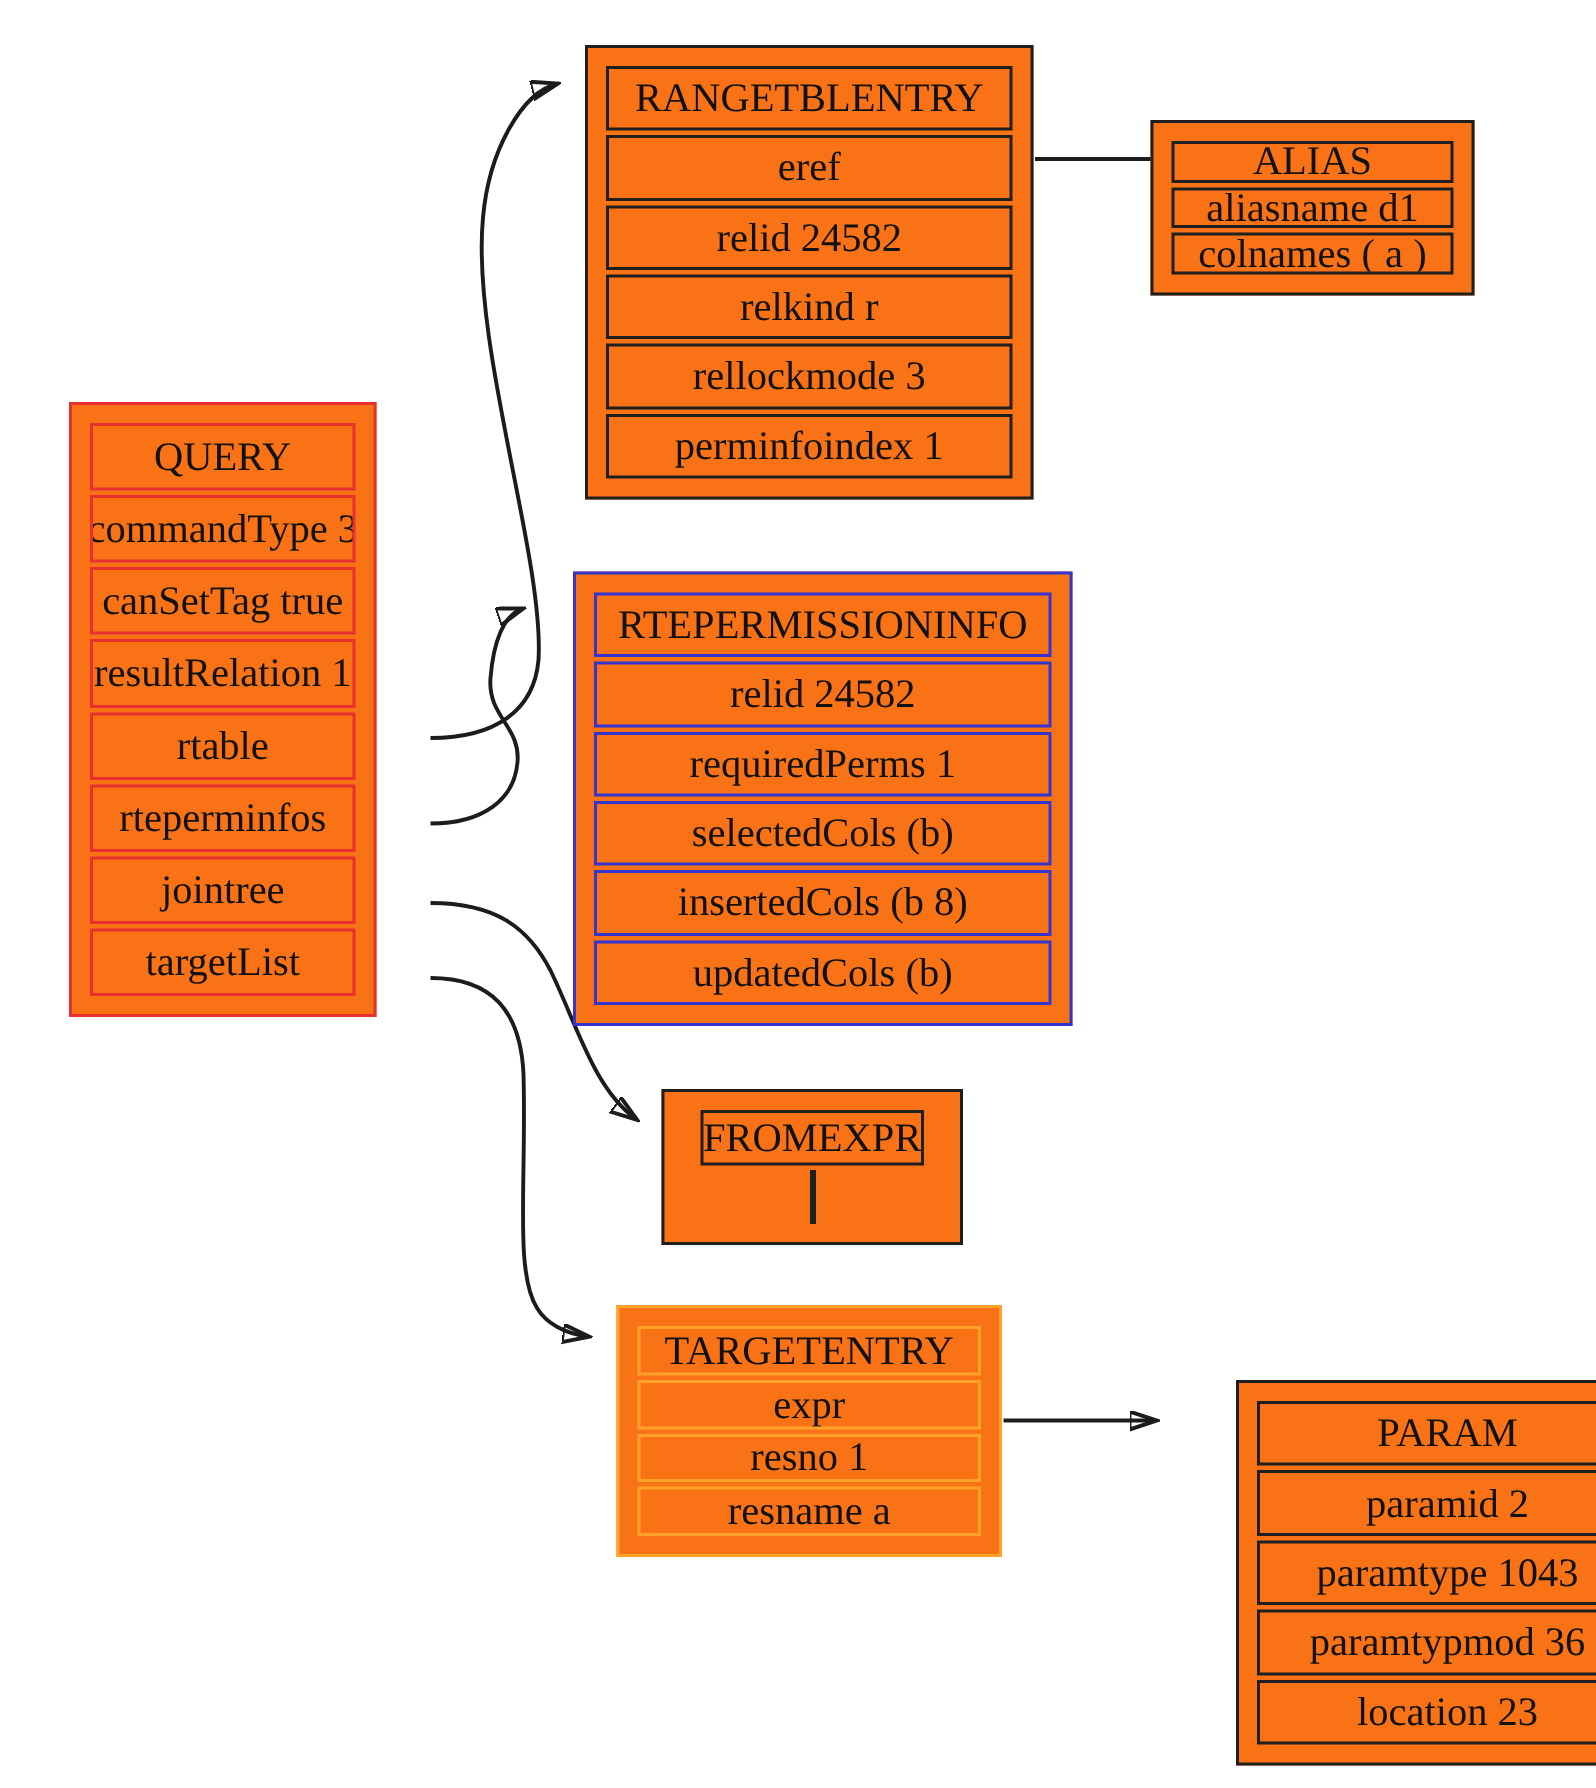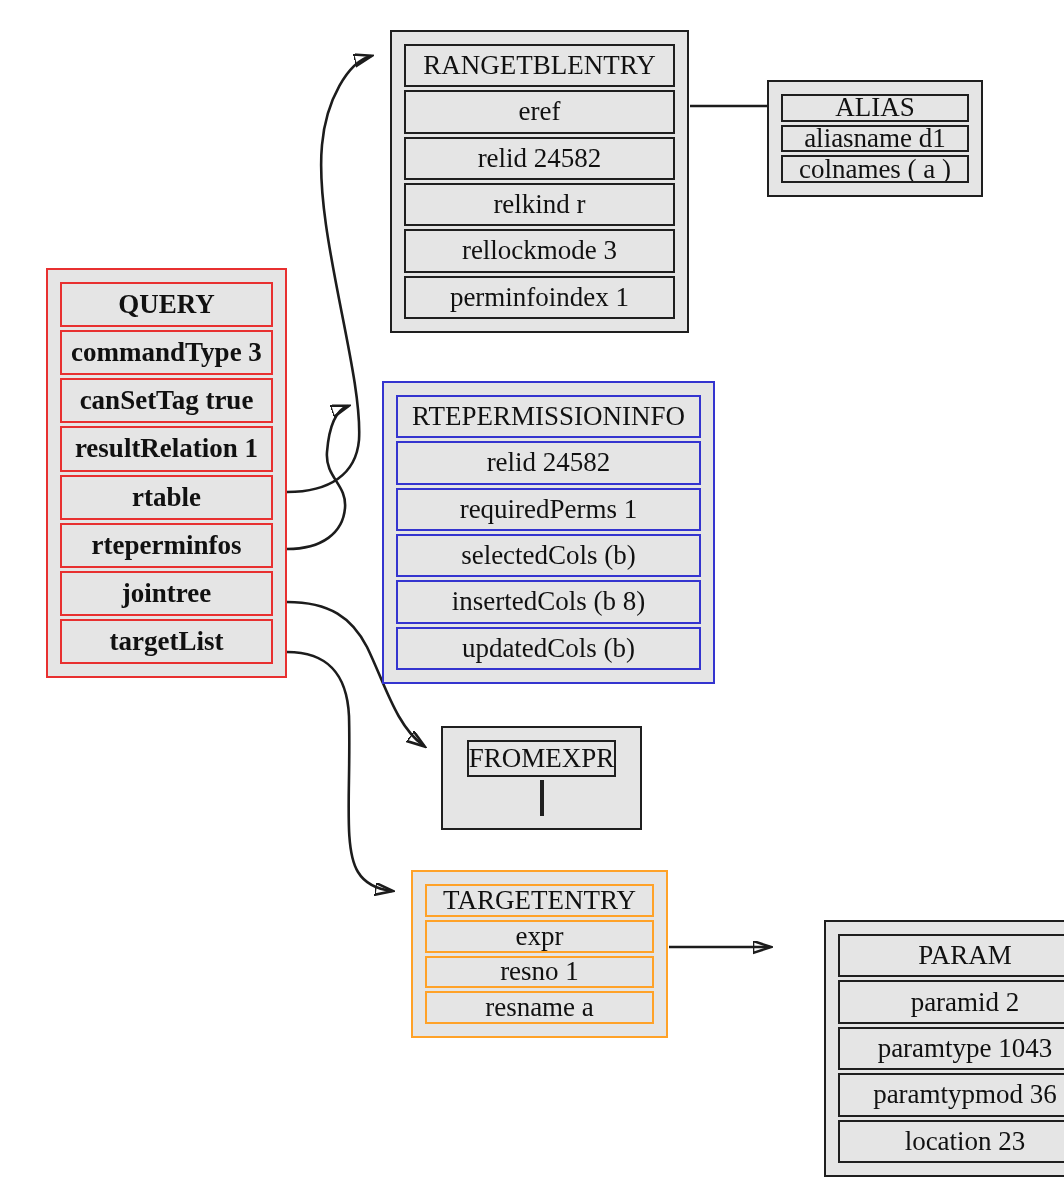--- a/index.html
+++ b/index.html
@@ -14,39 +14,39 @@
   .edges{
     position:absolute;left:0;top:0;width:1064px;height:1192px;
     pointer-events:none;
   }
   .edges path{fill:none;stroke:#1c1c1c;stroke-width:2.6px;}
   .node{
     position:absolute;
     display:flex;
     flex-direction:column;
     box-sizing:border-box;
-    background:#e5e5e5;
+    background:#f97316;
     border:2px solid var(--c,#1f1f1f);
     padding:12px;
     gap:3px;
   }
   .cell{
     flex:1;
     display:flex;
     align-items:center;
     justify-content:center;
     border:2px solid var(--c,#1f1f1f);
     box-sizing:border-box;
     font-size:27px;
     color:#111111;
     white-space:nowrap;
     overflow:hidden;
   }
   
-  #node-query            {left:46px;  top:268px; width:241px; height:410px;font-weight:bold;}
+  #node-query            {left:46px;  top:268px; width:205px; height:410px;}
   #node-rangetblentry    {left:390px; top:30px;  width:299px; height:303px;}
   #node-alias            {left:767px; top:80px;  width:216px; height:117px;}
   #node-rtepermissioninfo{left:382px; top:381px; width:333px; height:303px;}
   #node-fromexpr         {left:441px; top:726px; width:201px; height:104px;align-items:center;}
   #node-targetentry      {left:411px; top:870px; width:257px; height:168px;}
   #node-param            {left:824px; top:920px; width:282px; height:257px;}
   .watermark{
     position:absolute;
     right:2px;
     top:1163px;

